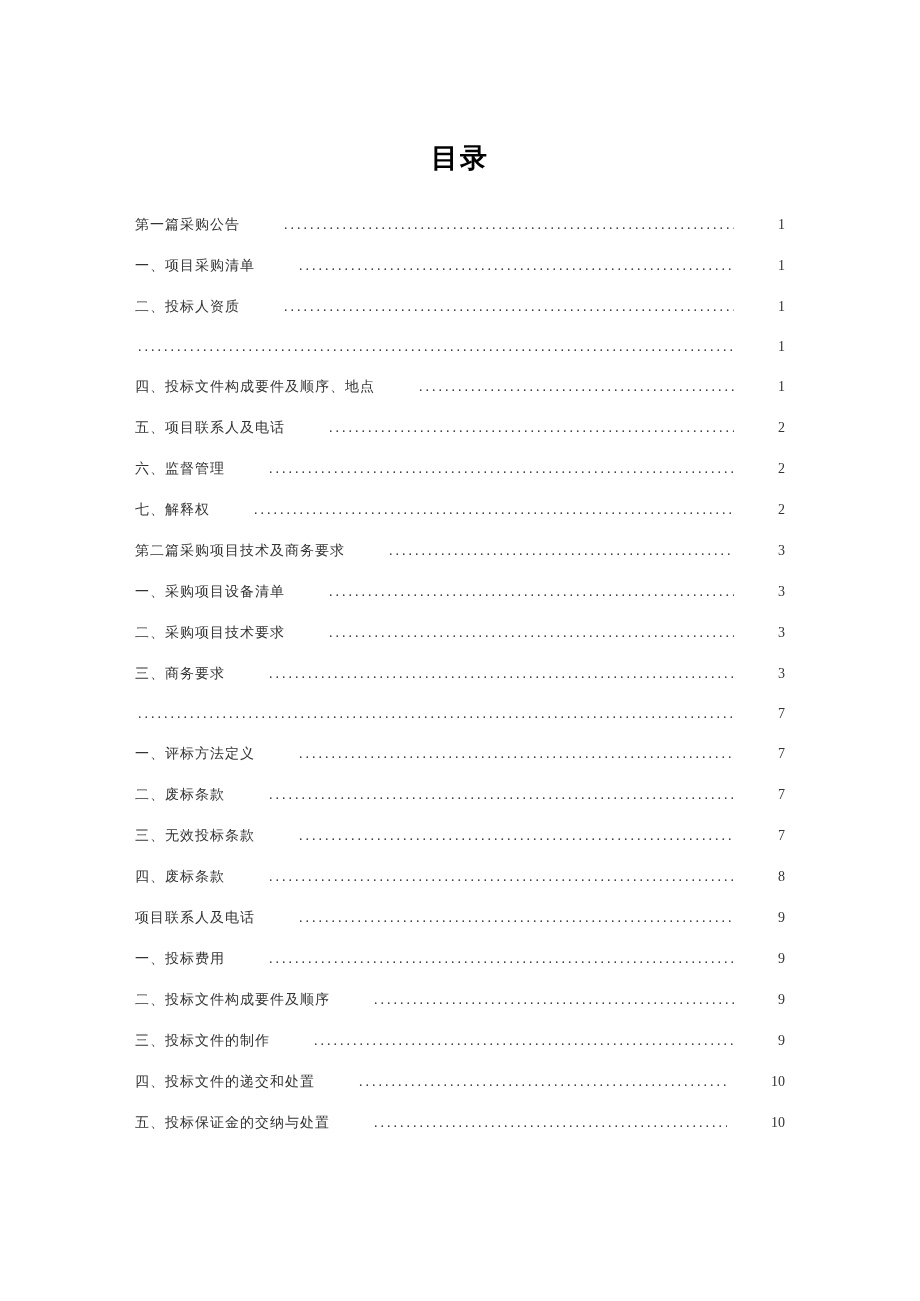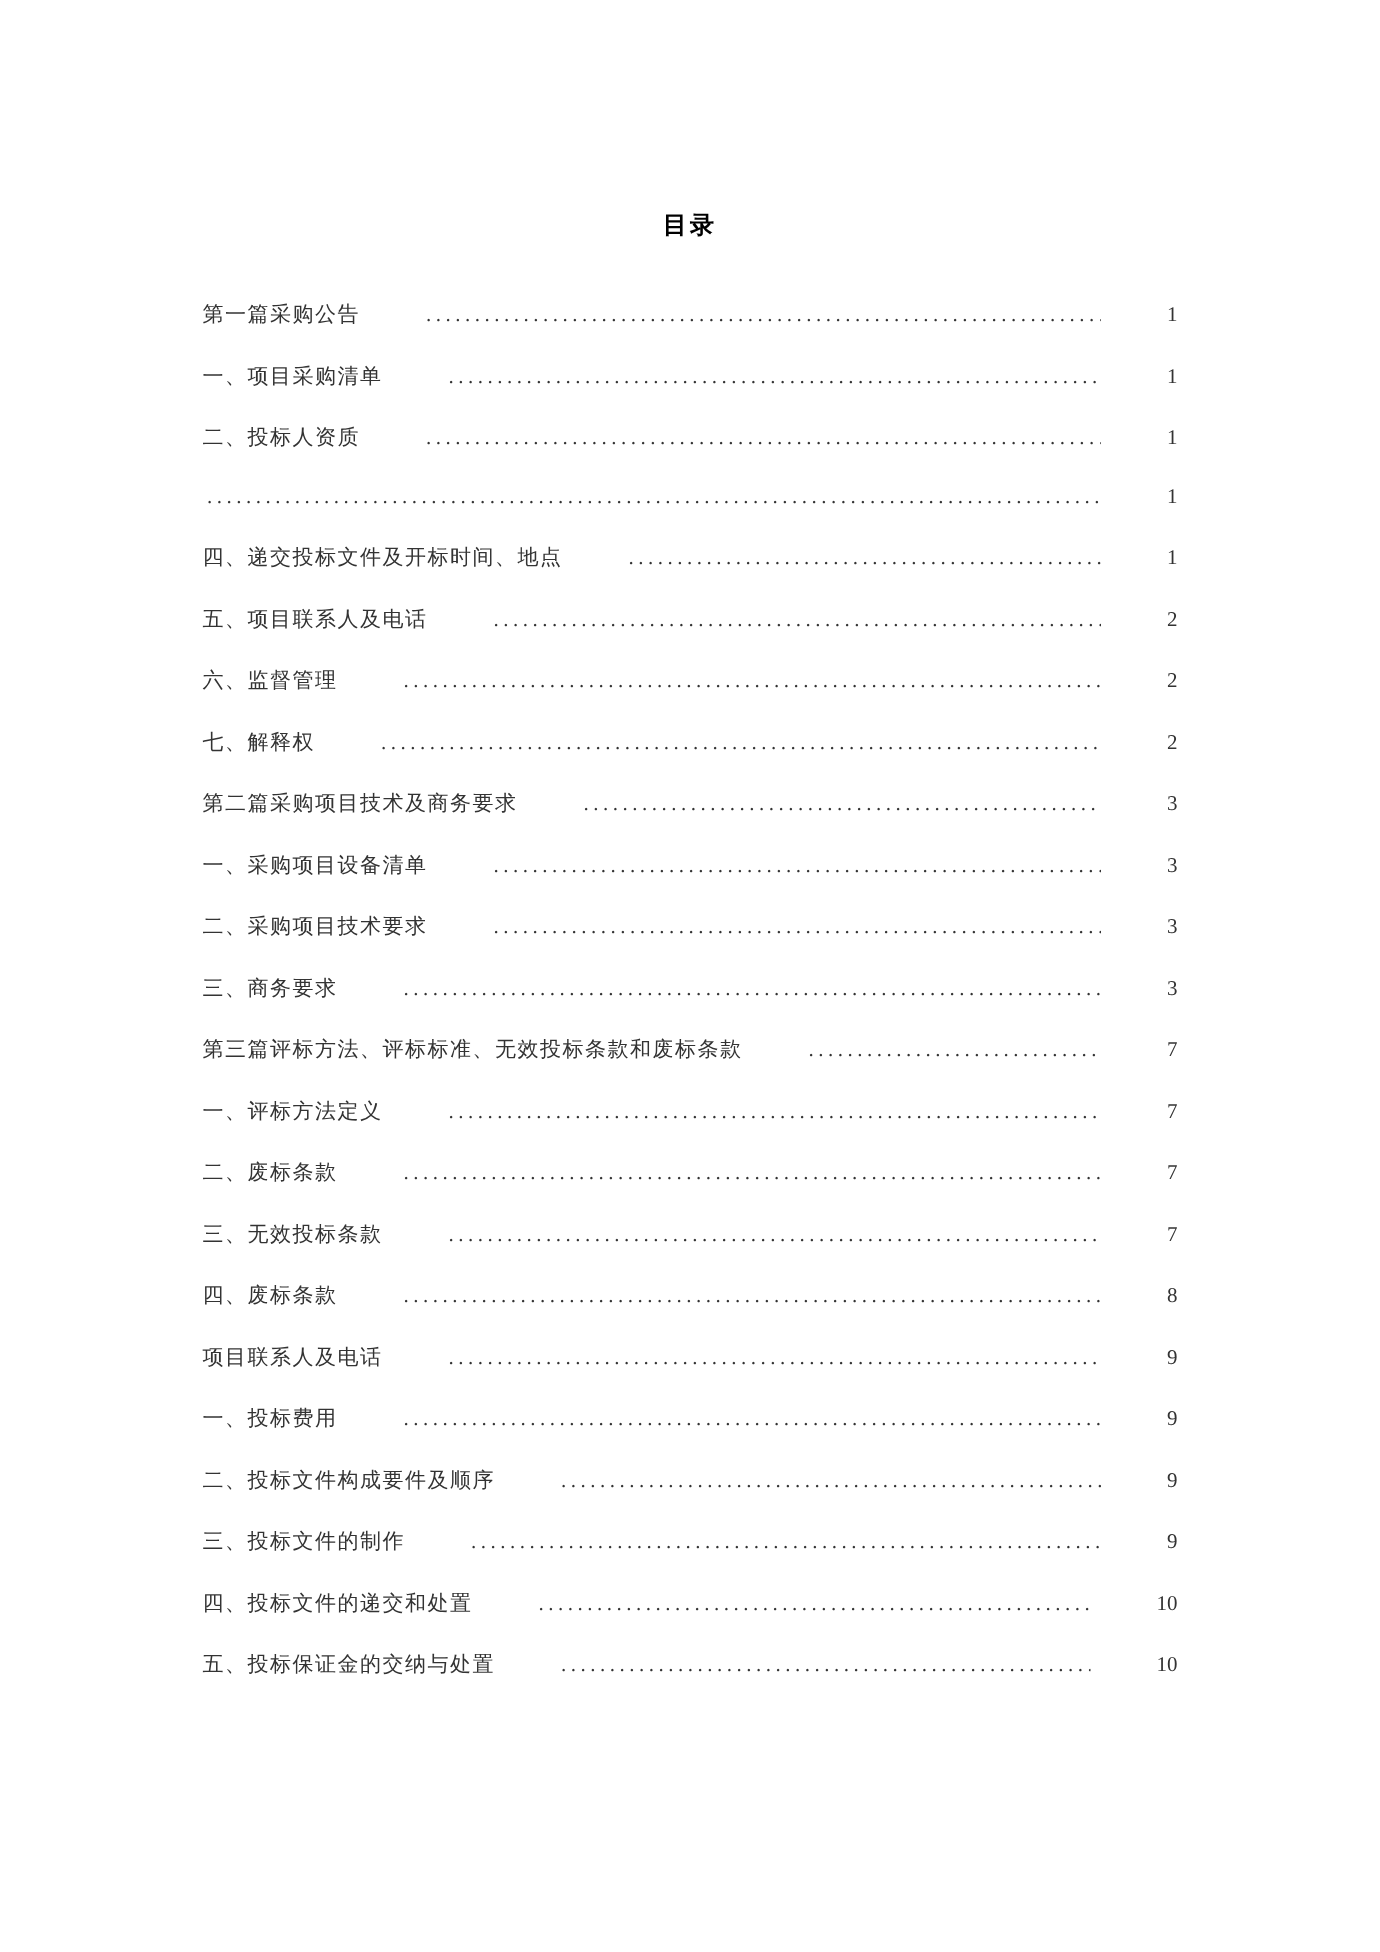--- a/index.html
+++ b/index.html
@@ -12,21 +12,21 @@
       font-family: "SimSun", "宋体", serif;
       width: 920px;
       height: 1301px;
       position: relative;
     }
     .page-container {
       padding: 140px 135px 0 135px;
     }
     .title {
       text-align: center;
-      font-size: 16px;
+      font-size: 27px;
       font-weight: bold;
       margin-bottom: 40px;
       letter-spacing: 2px;
     }
     .toc-entry {
       display: flex;
       align-items: baseline;
       margin-bottom: 23px;
       font-size: 14px;
       color: #333;
@@ -67,21 +67,21 @@
       <div class="toc-entry">
         <span class="toc-label">二、投标人资质</span>
         <span class="toc-dots">........................................................................................................................................................................................................</span>
         <span class="toc-page">1</span>
       </div>
       <div class="toc-entry">
         <span class="toc-dots">........................................................................................................................................................................................................</span>
         <span class="toc-page">1</span>
       </div>
       <div class="toc-entry">
-        <span class="toc-label">四、递交投标文件及开标时间、地点</span>
+        <span class="toc-label">四、投标文件构成要件及顺序、地点</span>
         <span class="toc-dots">........................................................................................................................................................................................................</span>
         <span class="toc-page">1</span>
       </div>
       <div class="toc-entry">
         <span class="toc-label">五、项目联系人及电话</span>
         <span class="toc-dots">........................................................................................................................................................................................................</span>
         <span class="toc-page">2</span>
       </div>
       <div class="toc-entry">
         <span class="toc-label">六、监督管理</span>
@@ -107,21 +107,20 @@
         <span class="toc-label">二、采购项目技术要求</span>
         <span class="toc-dots">........................................................................................................................................................................................................</span>
         <span class="toc-page">3</span>
       </div>
       <div class="toc-entry">
         <span class="toc-label">三、商务要求</span>
         <span class="toc-dots">........................................................................................................................................................................................................</span>
         <span class="toc-page">3</span>
       </div>
       <div class="toc-entry">
-        <span class="toc-label">第三篇评标方法、评标标准、无效投标条款和废标条款</span>
         <span class="toc-dots">........................................................................................................................................................................................................</span>
         <span class="toc-page">7</span>
       </div>
       <div class="toc-entry">
         <span class="toc-label">一、评标方法定义</span>
         <span class="toc-dots">........................................................................................................................................................................................................</span>
         <span class="toc-page">7</span>
       </div>
       <div class="toc-entry">
         <span class="toc-label">二、废标条款</span>

